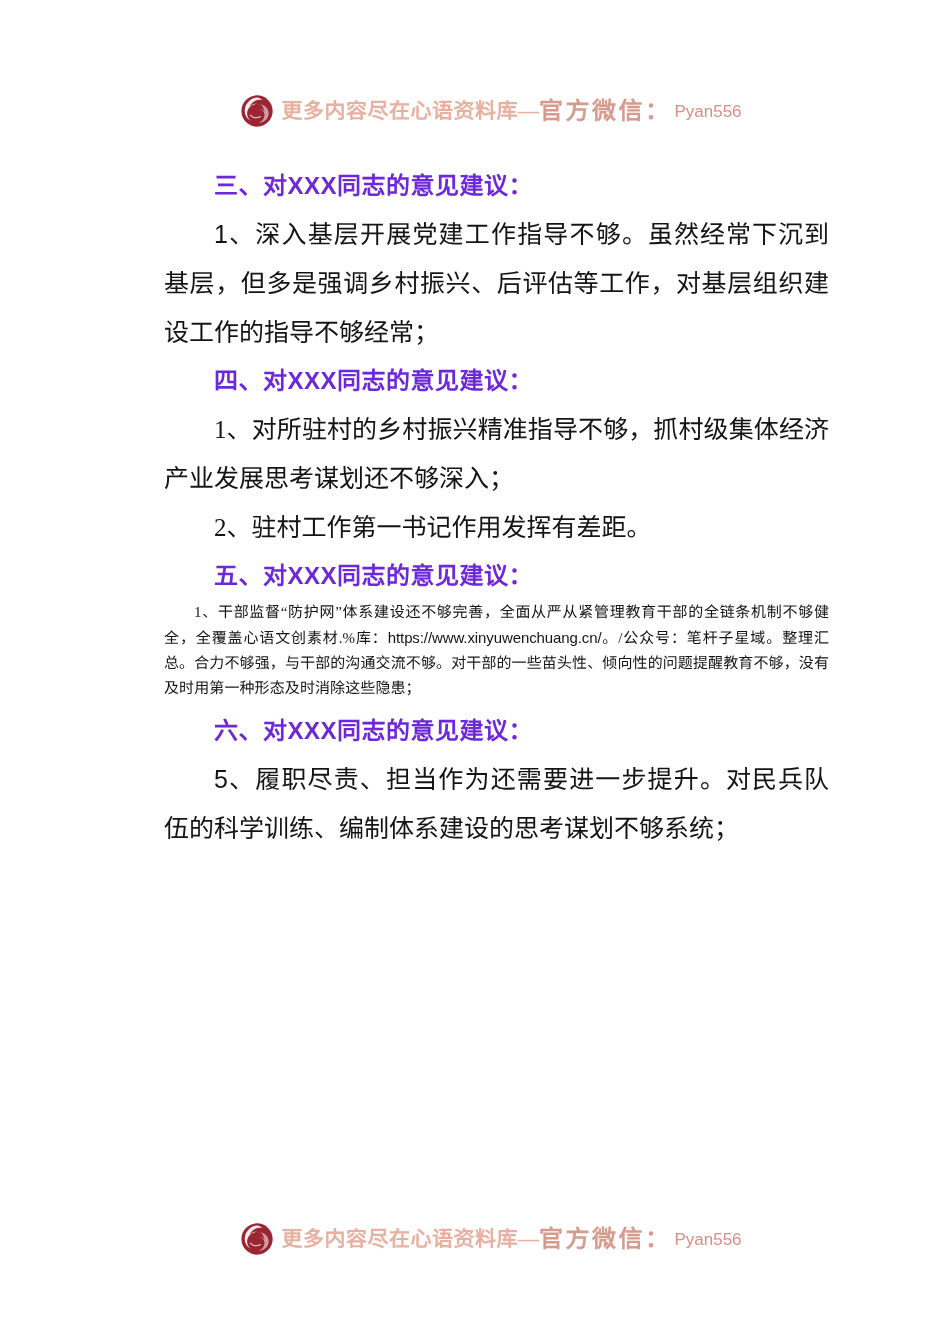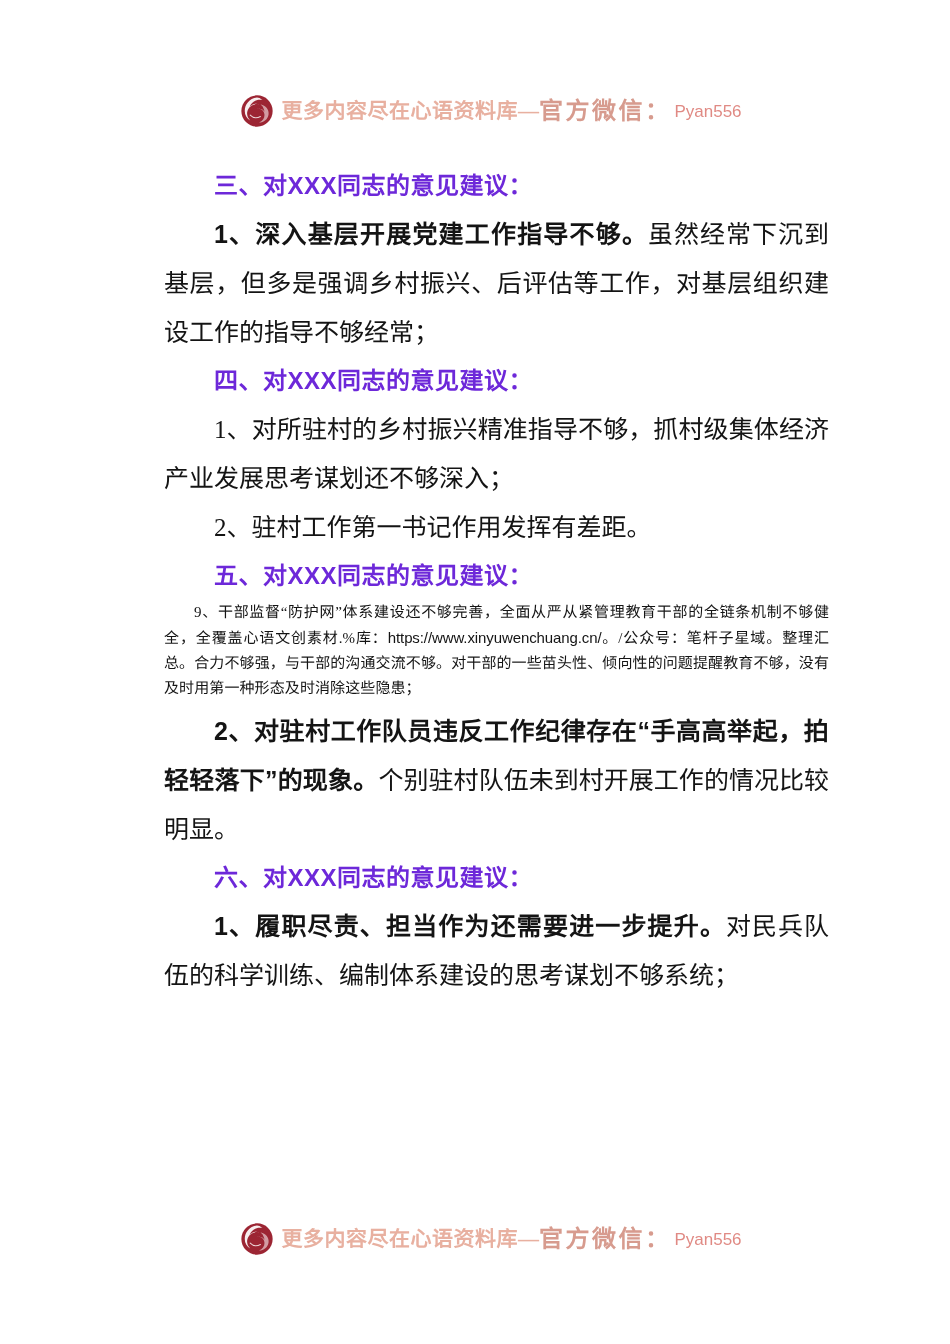--- a/index.html
+++ b/index.html
@@ -106,21 +106,21 @@
     line-height: 48px;
     text-indent: 50px;
     margin: 0;
     color: #6d28d9;
     letter-spacing: 0.5px;
   }
 
   
   .lead {
     font-family: "Liberation Sans", "DejaVu Sans", sans-serif;
-    font-weight: 700;
+    font-weight: 400;
     letter-spacing: 0.2px;
   }
 
   
   .para-small {
     font-size: 15px;
     line-height: 25px;
     text-indent: 30px;
     letter-spacing: 0.1px;
   }
@@ -158,29 +158,28 @@
 
 
     <p class="heading">四、对XXX同志的意见建议：</p>
 
     <p class="para"><span>1、对所驻村的乡村振兴精准指导不够，抓村级集体经济产业发展思考谋划还不够深入；</span></p>
 
     <p class="para"><span>2、驻村工作第一书记作用发挥有差距。</span></p>
 
     <p class="heading">五、对XXX同志的意见建议：</p>
 
-    <p class="para para-small"><span>9、干部监督“防护网”体系建设还不够完善，全面从严从紧管理教育干部的全链条机制不够健全，全覆盖心语文创素材.%库：</span><span class="url">https://www.xinyuwenchuang.cn/</span><span>。/公众号：笔杆子星域。整理汇总。合力不够强，与干部的沟通交流不够。对干部的一些苗头性、倾向性的问题提醒教育不够，没有及时用第一种形态及时消除这些隐患；</span></p>
+    <p class="para para-small"><span>1、干部监督“防护网”体系建设还不够完善，全面从严从紧管理教育干部的全链条机制不够健全，全覆盖心语文创素材.%库：</span><span class="url">https://www.xinyuwenchuang.cn/</span><span>。/公众号：笔杆子星域。整理汇总。合力不够强，与干部的沟通交流不够。对干部的一些苗头性、倾向性的问题提醒教育不够，没有及时用第一种形态及时消除这些隐患；</span></p>
 
     <div class="spacer-sm"></div>
 
-    <p class="para"><span class="lead">2、对驻村工作队员违反工作纪律存在“手高高举起，拍轻轻落下”的现象。</span><span>个别驻村队伍未到村开展工作的情况比较明显。</span></p>
 
     <p class="heading">六、对XXX同志的意见建议：</p>
 
-    <p class="para"><span class="lead">1、履职尽责、担当作为还需要进一步提升。</span><span>对民兵队伍的科学训练、编制体系建设的思考谋划不够系统；</span></p>
+    <p class="para"><span class="lead">5、履职尽责、担当作为还需要进一步提升。</span><span>对民兵队伍的科学训练、编制体系建设的思考谋划不够系统；</span></p>
 
   </div>
 
   <div class="watermark watermark-bottom">
     <svg class="wm-logo" viewBox="0 0 100 100" aria-hidden="true">
       <circle cx="50" cy="50" r="46" fill="#9c2533"></circle>
       <path d="M50 10 C28 14 14 30 14 50 C14 62 20 72 30 78 C22 70 19 60 22 50 C26 36 40 28 56 30 C44 26 34 30 28 38 C34 22 50 14 66 18 C60 12 55 10 50 10 Z" fill="#ffffff" opacity="0.92"></path>
       <path d="M60 30 C76 34 86 46 84 60 C82 74 70 84 56 84 C66 80 72 72 72 62 C72 50 62 42 50 44 C58 40 68 44 72 52 C70 38 62 32 60 30 Z" fill="#ffffff" opacity="0.55"></path>
       <circle cx="62" cy="40" r="5" fill="#9c2533"></circle>
       <path d="M30 62 C38 70 50 72 60 66" stroke="#ffffff" stroke-width="3" fill="none" opacity="0.8" stroke-linecap="round"></path>

